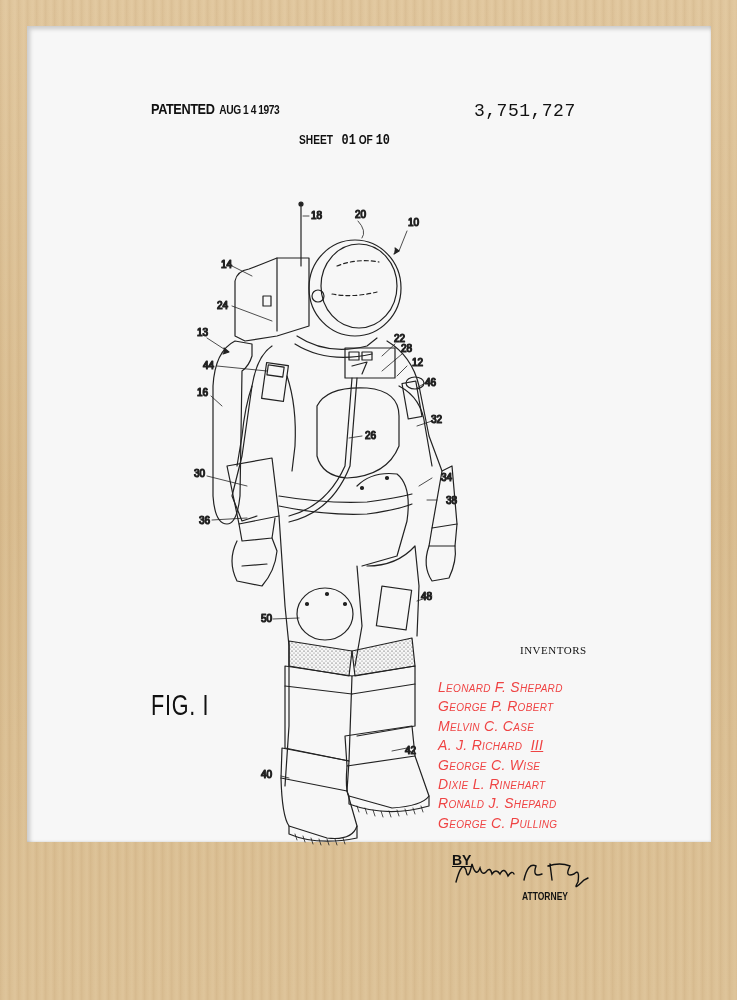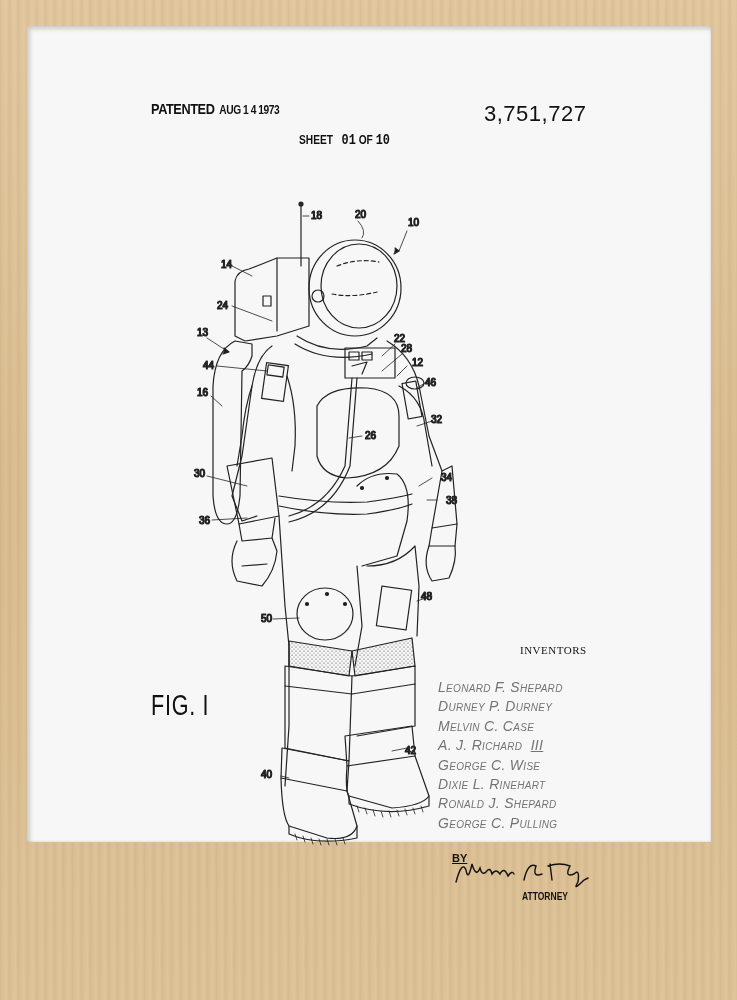--- a/index.html
+++ b/index.html
@@ -11,29 +11,29 @@
       linear-gradient(180deg, #e0c69d 0%, #d8bb8e 50%, #dcc196 100%);
   }
   .mat {
     position: absolute; left: 27px; top: 26px; width: 684px; height: 816px;
     background: #f7f7f7;
     box-shadow: inset 3px 3px 4px rgba(0,0,0,0.18), inset -1px -1px 2px rgba(0,0,0,0.08);
   }
   .txt { position: absolute; color: #111; white-space: nowrap; }
   .patented { left: 124px; top: 74px; font-family: "Liberation Sans", sans-serif; font-weight: bold; font-size: 15px; letter-spacing: -0.5px; transform: scaleX(0.85); transform-origin: left; }
   .patented .date { font-size: 12px; font-weight: bold; margin-left: 2px; }
-  .patent-no { left: 457px; top: 75px; font-family: Liberation Sans, sans-serif; font-size: 22px; letter-spacing: 0.5px; }
+  .patent-no { left: 447px; top: 75px; font-family: Liberation Mono, monospace; font-size: 18px; letter-spacing: 0.5px; }
   .sheet { left: 272px; top: 106px; font-family: "Liberation Sans", sans-serif; font-size: 12px; font-weight: bold; transform: scaleX(0.85); transform-origin: left; }
   .sheet .num { font-family: "Liberation Mono", monospace; font-size: 14px; font-weight: bold; }
   .fig { left: 124px; top: 662px; font-family: "Liberation Sans", sans-serif; font-size: 30px; transform: scaleX(0.72); transform-origin: left; letter-spacing: 1px; }
   .inventors-title { left: 493px; top: 618px; font-family: Liberation Serif, serif; font-size: 11px; letter-spacing: 0.5px; }
   .inventors { position: absolute; left: 411px; top: 652px; }
-  .inventor { font-family: "Liberation Sans", sans-serif; font-style: italic; font-size: 14px; line-height: 19.4px; color: #737373; letter-spacing: 0.3px; font-variant: small-caps; white-space: nowrap; }
+  .inventor { font-family: "Liberation Sans", sans-serif; font-style: italic; font-size: 14px; line-height: 19.4px; color: #ef4444; letter-spacing: 0.3px; font-variant: small-caps; white-space: nowrap; }
   .inventor u { text-decoration: underline; }
-  .by { left: 425px; top: 826px; font-family: "Liberation Sans", sans-serif; font-size: 11px; font-weight: bold; text-decoration: underline; }
+  .by { left: 425px; top: 826px; font-family: "Liberation Sans", sans-serif; font-size: 14px; font-weight: bold; text-decoration: underline; }
   .attorney { left: 495px; top: 865px; font-family: "Liberation Sans", sans-serif; font-size: 10px; font-weight: bold; transform: scaleX(0.85); transform-origin: left; }
   .signature { position: absolute; left: 425px; top: 826px; }
   .drawing { position: absolute; left: 0; top: 0; }
   .lbl { font-family: "Liberation Sans", sans-serif; font-size: 10px; fill: #222; }
 </style>
 </head>
 <body>
 
 <div class="frame"></div>
 <div class="mat">
@@ -195,21 +195,21 @@
     <text class="lbl" x="172" y="498">36</text>
     <text class="lbl" x="234" y="596">50</text>
     <text class="lbl" x="394" y="574">48</text>
     <text class="lbl" x="378" y="728">42</text>
     <text class="lbl" x="234" y="752">40</text>
   </svg>
 
   <div class="txt inventors-title">INVENTORS</div>
   <div class="inventors">
     <div class="inventor">Leonard F. Shepard</div>
-    <div class="inventor">Durney P. Durney</div>
+    <div class="inventor">George P. Robert</div>
     <div class="inventor">Melvin C. Case</div>
     <div class="inventor"><span>A. J. Richard</span>&nbsp;&nbsp;<u>III</u></div>
     <div class="inventor">George C. Wise</div>
     <div class="inventor">Dixie L. Rinehart</div>
     <div class="inventor">Ronald J. Shepard</div>
     <div class="inventor">George C. Pulling</div>
   </div>
 
   <div class="txt by">BY</div>
   <svg class="signature" width="140" height="40" viewBox="0 0 140 40" fill="none" stroke="#111" stroke-width="1.4" stroke-linecap="round">

